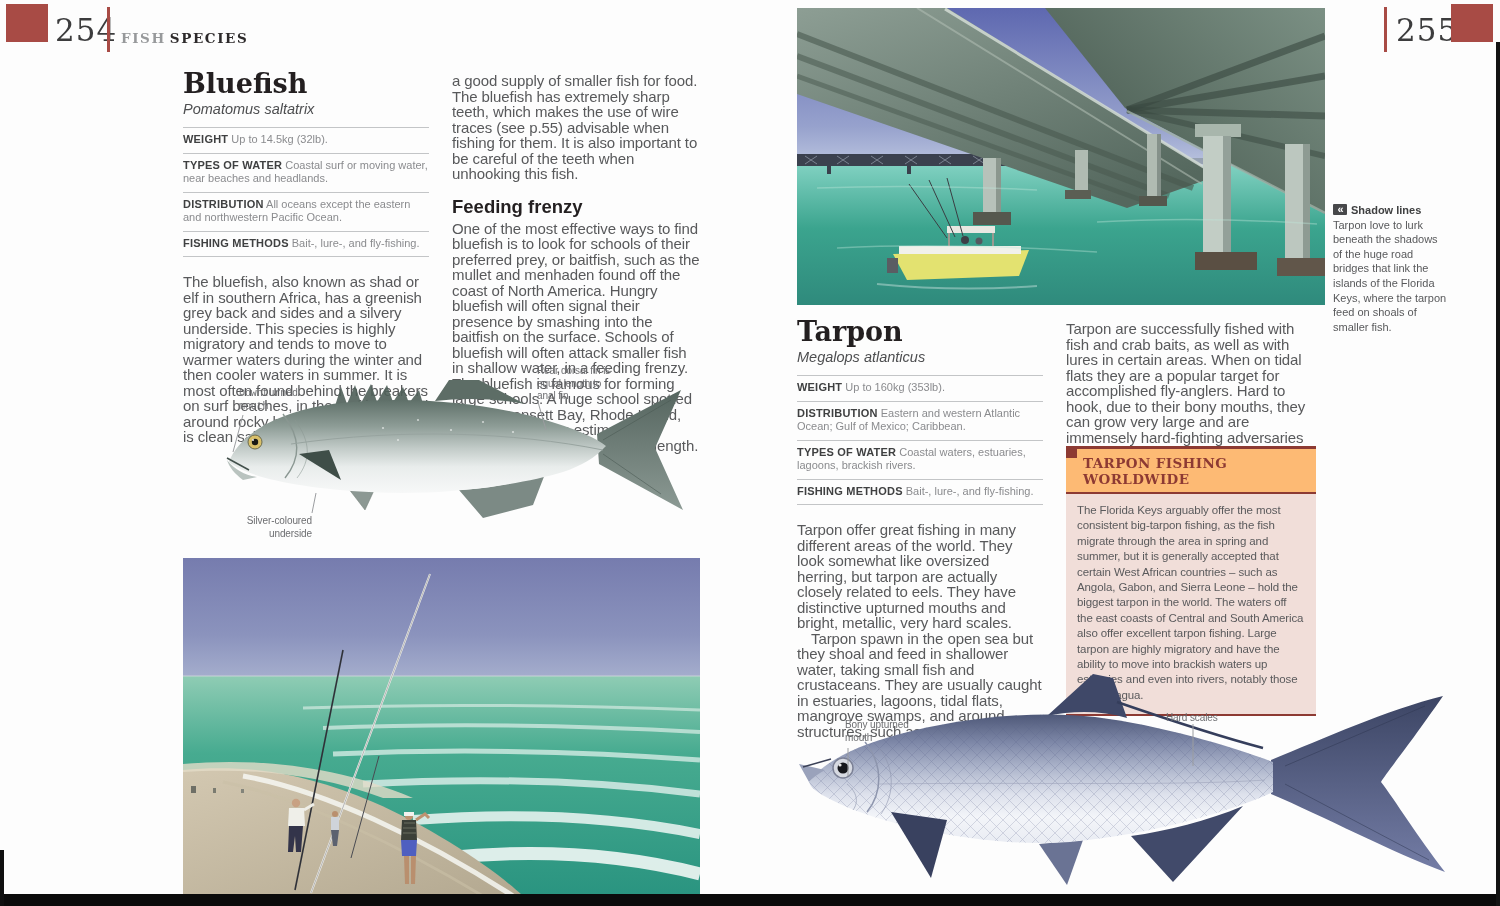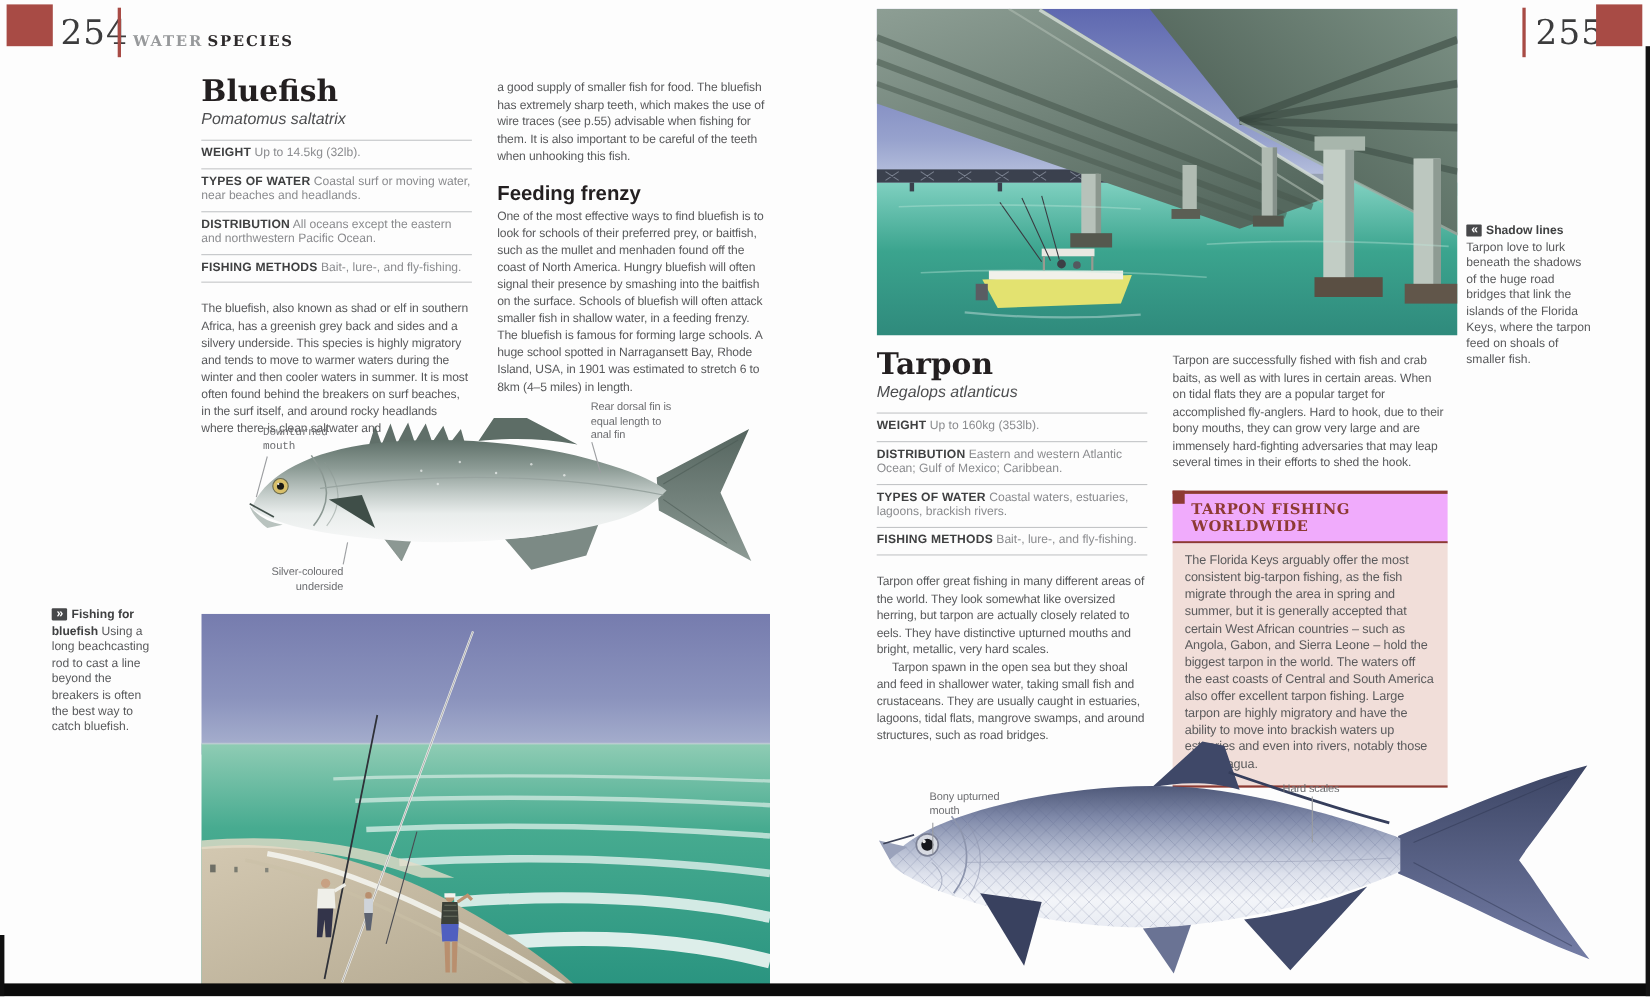--- a/index.html
+++ b/index.html
@@ -28,57 +28,57 @@
   .section-label .bd{color:#2d2a2b;margin-left:4px;}
   
   .col{position:absolute;}
   .fish-title{font-family:"DejaVu Serif","Liberation Serif",serif;font-weight:700;
     font-size:27px;color:#231f20;line-height:28px;margin:0;}
   .latin{font-style:italic;font-size:14.5px;color:#4d4e50;margin:3px 0 10px 0;}
   .stats{border-top:1px solid #c3c5c7;}
   .stat-row{border-bottom:1px solid #c3c5c7;padding:5px 0 6px 0;font-size:11px;line-height:13.5px;}
   .stat-label{font-weight:700;color:#3f4041;letter-spacing:.2px;}
   .stat-value{color:#8a8b8e;}
-  .bodytext{font-size:11px;line-height:15.5px;color:#58595b;letter-spacing:-0.1px;margin:0;}
+  .bodytext{font-size:15px;line-height:15.5px;color:#58595b;letter-spacing:-0.1px;margin:0;}
   .mt{margin-top:17px;}
   .subhead{font-family:Liberation Sans, sans-serif;font-weight:700;
     font-size:18.5px;color:#231f20;margin:15px 0 4px 0;line-height:20px;}
   .indent{text-indent:14px;}
   
   .anno{position:absolute;font-size:10px;line-height:12.5px;color:#6d6e71;letter-spacing:-0.1px;}
   .anno.right{text-align:right;}
   
   .caption{position:absolute;font-size:11px;line-height:14.6px;color:#58595b;}
   .cap-icon{display:inline-block;width:14px;height:11px;background:#47484a;color:#ffffff;
     font-size:11px;line-height:10px;text-align:center;border-radius:1px;
     letter-spacing:-1px;vertical-align:1px;margin-right:4px;font-weight:700;}
   .cap-bold{font-weight:700;color:#3f4041;}
   
   .feature-box{position:absolute;left:1066px;top:446px;width:250px;}
   .fb-topbar{height:3px;background:#8d3a33;position:relative;}
   .fb-notch{position:absolute;left:0;top:0;width:11px;height:12px;background:#8d3a33;}
-  .fb-title{background:#f0abfc;color:#8d3a33;font-family:"DejaVu Serif","Liberation Serif",serif;
+  .fb-title{background:#fdba74;color:#8d3a33;font-family:"DejaVu Serif","Liberation Serif",serif;
     font-weight:700;font-size:13.5px;letter-spacing:.4px;padding:6px 8px 5px 17px;
     border-bottom:2px solid #8d3a33;}
   .fb-body{background:#f1ded9;color:#5a5a5c;font-size:11.5px;line-height:15.4px;
     padding:9px 11px 11px 11px;border-bottom:2px solid #8d3a33;letter-spacing:-0.1px;}
   
   .photo,.illus{position:absolute;}
   .photo svg,.illus svg{display:block;}
 </style>
 </head>
 <body>
 
 <div class="spread">
 
   <div class="corner-block cb-left"></div>
   <div class="pageno pn-left">254</div>
   <div class="vrule vr-left"></div>
   <div class="section-label">
-    <span class="lt">WATER</span><span class="bd">SPECIES</span>
+    <span class="lt">FISH</span><span class="bd">SPECIES</span>
   </div>
 
   <div class="vrule vr-right"></div>
   <div class="pageno pn-right">255</div>
   <div class="corner-block cb-right"></div>
 
   <div class="col" style="left:183px;top:70px;width:246px;">
     <h1 class="fish-title">Bluefish</h1>
     <div class="latin">Pomatomus saltatrix</div>
     <div class="stats">
@@ -152,24 +152,20 @@
 
       <path d="M355,44 L363,72" stroke="#9b9da0" stroke-width="1" fill="none"></path>
       <path d="M60,57 L50,94" stroke="#9b9da0" stroke-width="1" fill="none"></path>
       <path d="M129,155 L133,135" stroke="#9b9da0" stroke-width="1" fill="none"></path>
     </svg>
   </div>
   <div class="anno" style="left:537px;top:365px;width:84px;">Rear dorsal fin is equal length to anal fin</div>
   <div class="anno" style="left:239px;top:388px;width:78px;font-family:Liberation Mono, monospace;">Downturned mouth</div>
   <div class="anno right" style="left:240px;top:515px;width:72px;">Silver-coloured underside</div>
 
-  <div class="caption" style="left:47px;top:552px;width:90px;">
-    <span class="cap-icon">»</span><span class="cap-bold">Fishing for bluefish</span>
-    <span>Using a long beachcasting rod to cast a line beyond the breakers is often the best way to catch bluefish.</span>
-  </div>
 
   <div class="photo" style="left:183px;top:558px;width:517px;height:338px;">
     <svg width="517" height="338" viewBox="0 0 517 338" xmlns="http://www.w3.org/2000/svg">
       <defs>
         <linearGradient id="bSky" x1="0" y1="0" x2="0" y2="1">
           <stop offset="0" stop-color="#767cae"></stop>
             <stop offset="0.6" stop-color="#8b93bd"></stop>
           <stop offset="1" stop-color="#aab3d0"></stop>
         </linearGradient>
         <linearGradient id="bSea" x1="0" y1="0" x2="0" y2="1">

